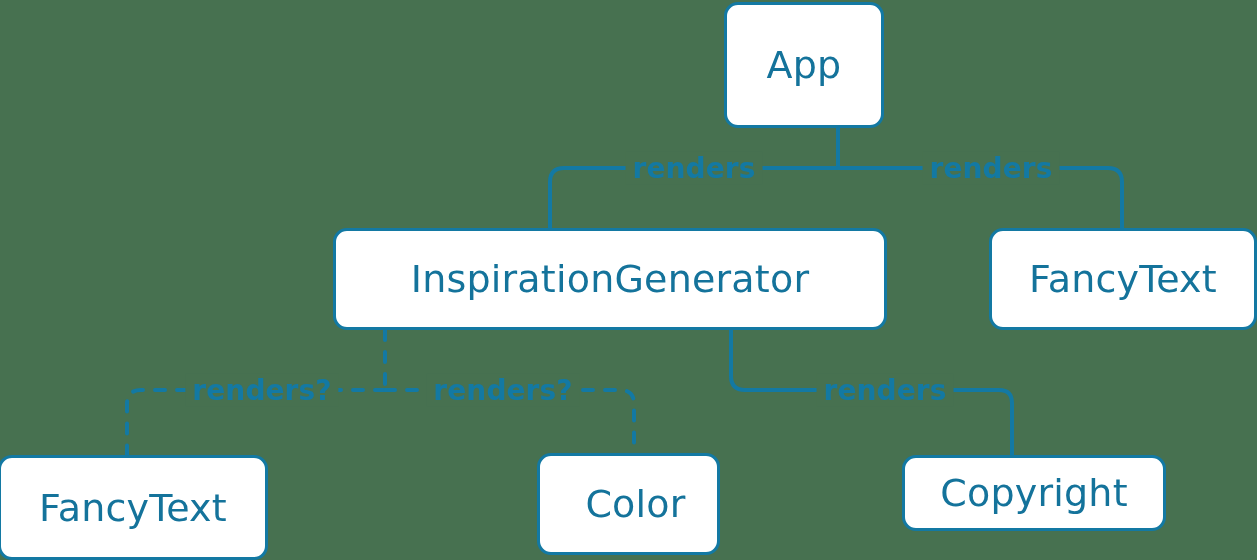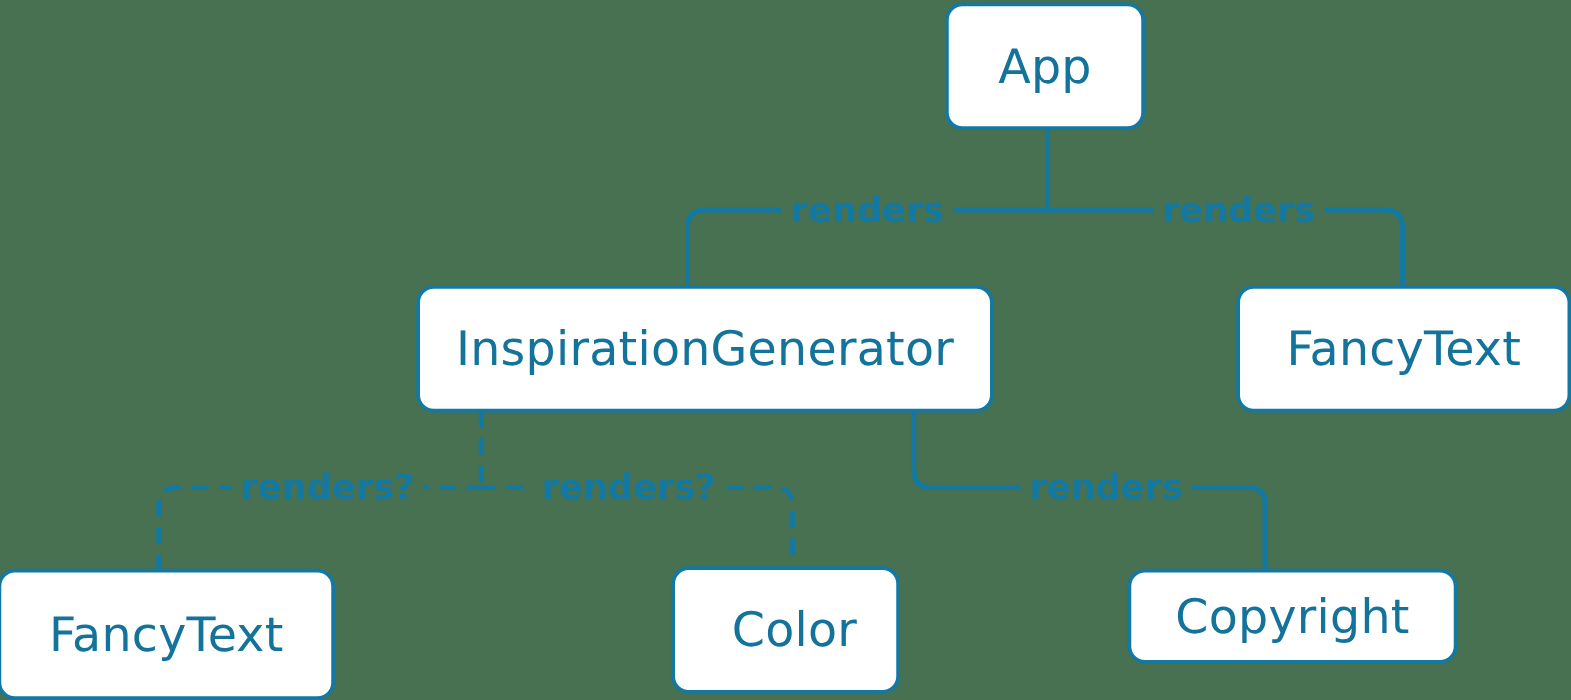--- a/index.html
+++ b/index.html
@@ -71,25 +71,25 @@
 
     <path d="M 731 330 L 731 376 Q 731 390 745 390 L 999 390 Q 1012 390 1012 403 L 1012 455" stroke="#1379a3" stroke-width="4" fill="none" stroke-linecap="round"></path>
 
     <path d="M 385 330 L 385 390" stroke="#1379a3" stroke-width="4" fill="none" stroke-dasharray="10 12" stroke-linecap="round"></path>
 
     <path d="M 385 390 L 141 390 Q 127 390 127 404 L 127 455" stroke="#1379a3" stroke-width="4" fill="none" stroke-dasharray="10 12" stroke-linecap="round"></path>
 
     <path d="M 385 390 L 620 390 Q 634 390 634 404 L 634 453" stroke="#1379a3" stroke-width="4" fill="none" stroke-dasharray="10 12" stroke-linecap="round"></path>
   </svg>
 
-  <div class="node" style="left:756px; top:2px; width:160px; height:102px;">
+  <div class="node" style="left:724px; top:2px; width:160px; height:126px;">
     <span class="node-label">App</span>
   </div>
 
-  <div class="node" style="left:333px; top:228px; width:462px; height:102px;">
+  <div class="node" style="left:333px; top:228px; width:554px; height:102px;">
     <span class="node-label">InspirationGenerator</span>
   </div>
 
   <div class="node" style="left:989px; top:228px; width:268px; height:102px;">
     <span class="node-label">FancyText</span>
   </div>
 
   <div class="node" style="left:-2px; top:455px; width:270px; height:105px;">
     <span class="node-label">FancyText</span>
   </div>

